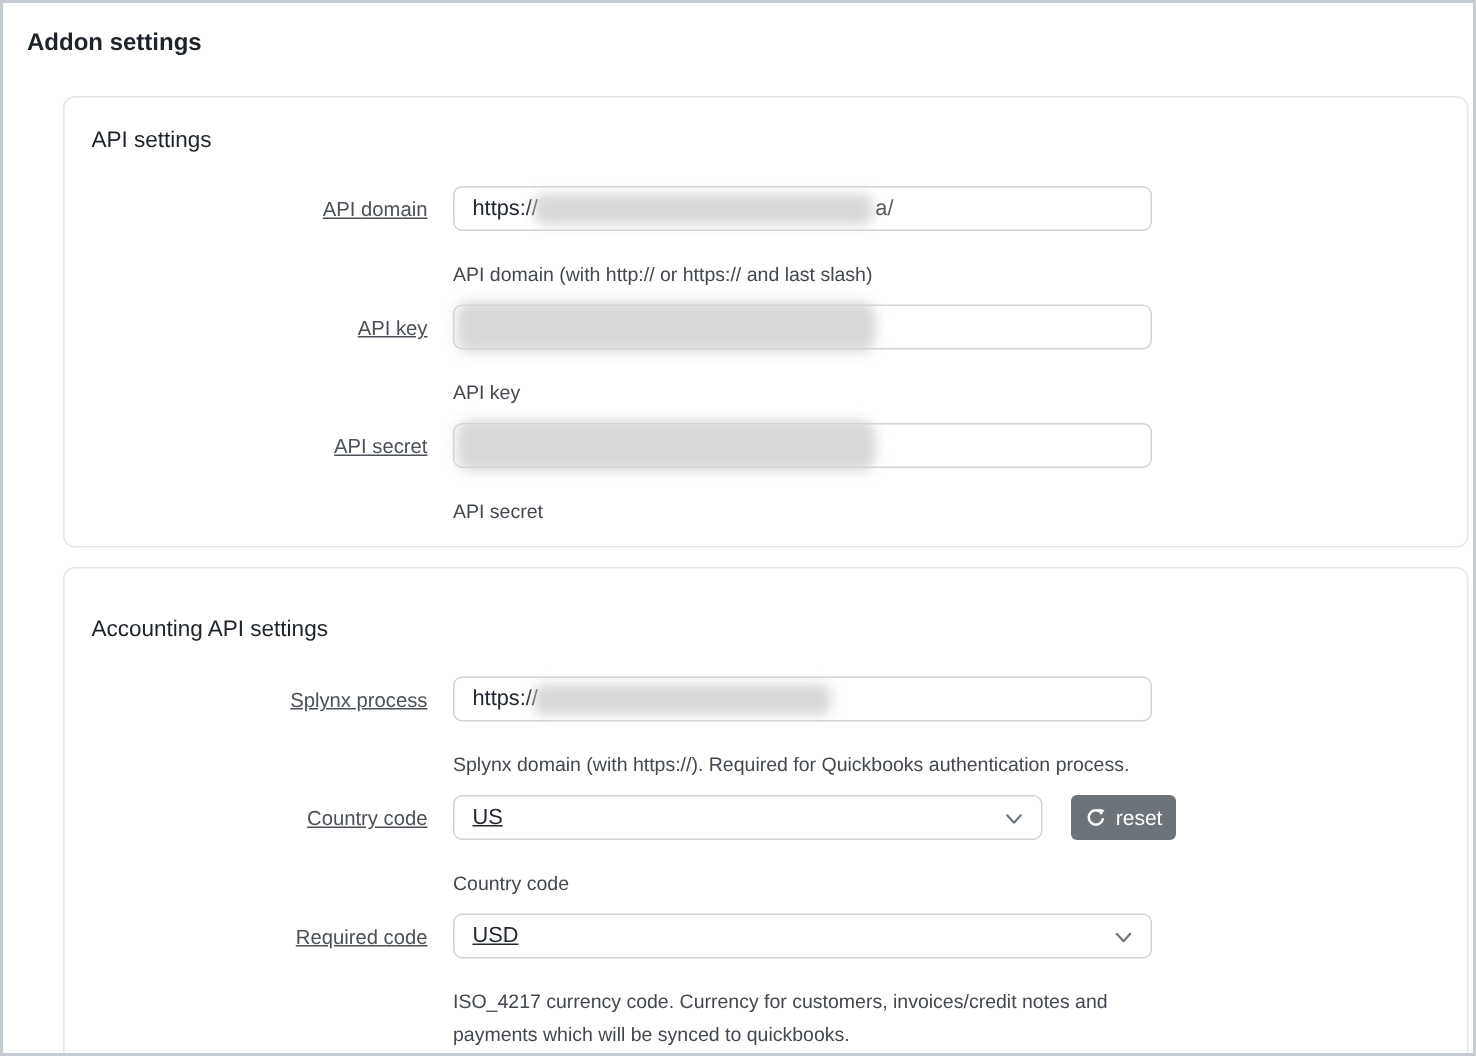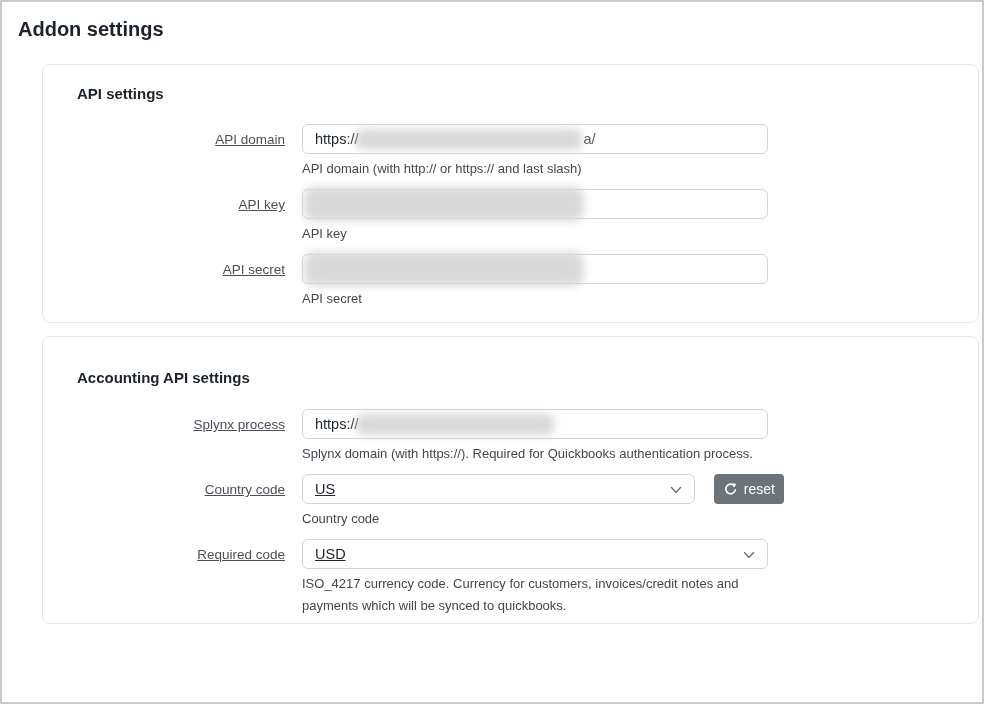--- a/index.html
+++ b/index.html
@@ -7,35 +7,35 @@
   body {
     width: 984px; height: 704px;
     background: #ffffff;
     border: 2px solid #c6cbd0;
     overflow: hidden;
     font-family: "Liberation Sans", sans-serif;
     color: #212529;
   }
   .page { padding: 16px 0 0 16px; }
   .page-title {
-    font-size: 20px; font-weight: 700; color: #1c232b;
+    font-size: 16px; font-weight: 700; color: #1c232b;
     margin: 2px 0 0 0; line-height: 18px;
   }
   .card {
     background: #fff;
     border: 1px solid #e4e7ea;
     border-radius: 8px;
     margin-left: 24px; margin-right: 3px;
     padding: 21px 18px 12px 18px;
   }
   .card-1 { margin-top: 26px; }
   .card-2 { margin-top: 13px; padding-top: 33px; padding-bottom: 6px; }
   .card-title {
-    font-size: 15px; font-weight: 700; color: #1c232b;
-    margin: 0 0 23px 16px; line-height: 15px;
+    font-size: 15px; font-weight: 400; color: #1c232b;
+    margin: 0 0 23px 0; line-height: 15px;
   }
   .card-2 .card-title { margin-bottom: 24px; }
   .field { display: flex; margin-bottom: 9px; }
   .field:last-child { margin-bottom: 0; }
   .field-label {
     width: 224px; flex-shrink: 0;
     text-align: right;
     font-size: 13.5px; color: #4a5158;
     padding-top: 8px; line-height: 15px; text-decoration: underline;
   }
@@ -51,21 +51,21 @@
     font-size: 14.5px; color: #212830;
     cursor: text;
   }
   .control.select { cursor: pointer; text-decoration: underline; }
   .chevron {
     position: absolute; right: 11px; top: 8px;
     width: 14px; height: 14px; pointer-events: none;
   }
   .help {
     font-size: 13px; color: #42484f;
-    line-height: 22px; margin-top: 4px;
+    line-height: 22px; margin-top: 18px;
     width: 476px;
   }
   .redact {
     background: #d6d6d6; opacity: .92;
     filter: blur(4px); border-radius: 6px;
     display: inline-block; flex-shrink: 0;
   }
   .redact.inline { height: 21px; margin-left: -3px; }
   .redact.w-domain { width: 226px; }
   .redact.w-splynx { width: 198px; }

